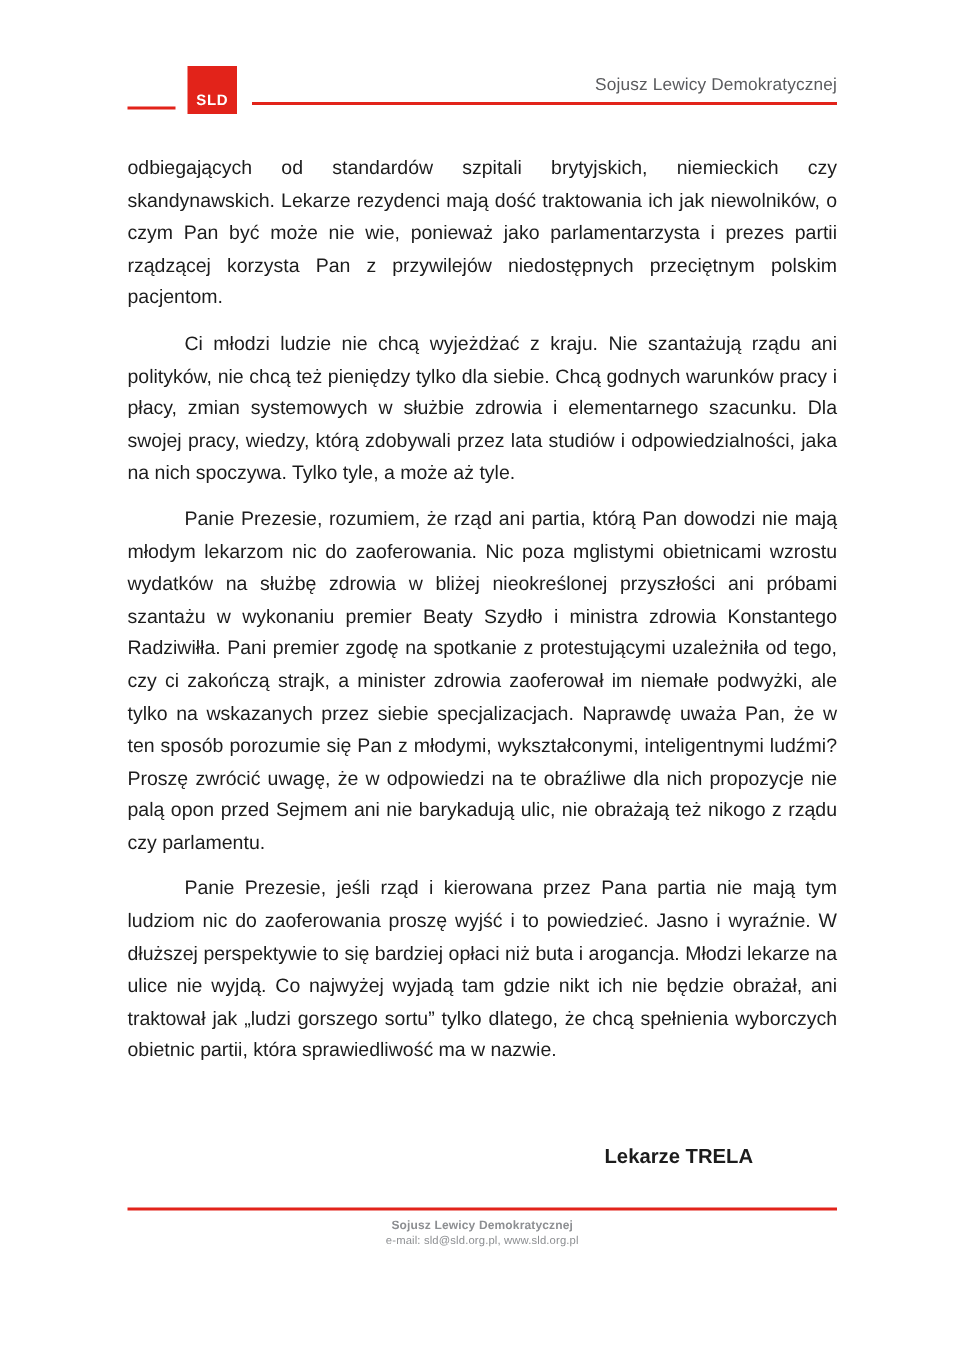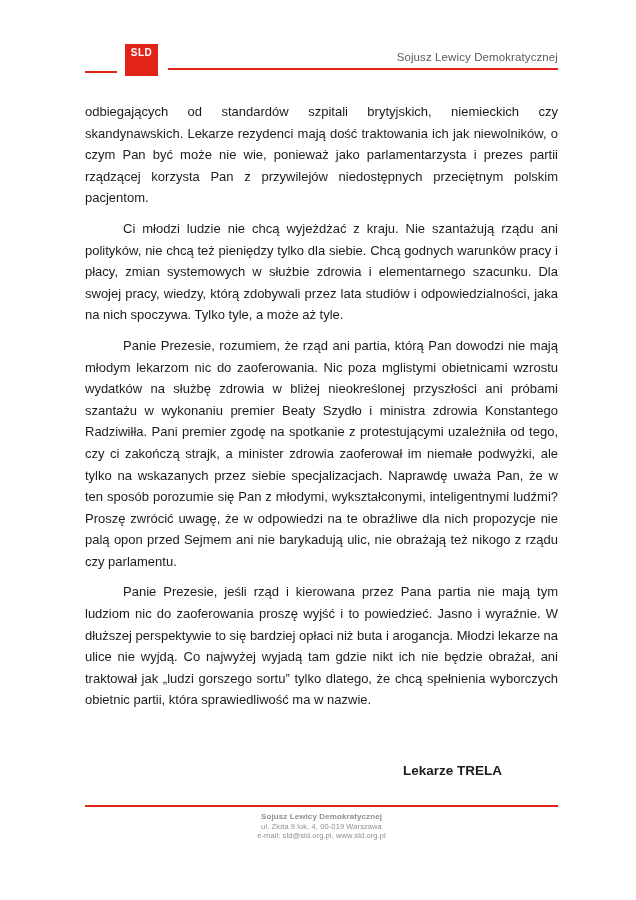--- a/index.html
+++ b/index.html
@@ -29,21 +29,21 @@
   .rule-left {
     position: absolute; left: 0; top: 27px;
     width: 32px; height: 2px;
     background: var(--brand-red);
   }
   .logo {
     position: absolute; left: 40px; top: 0;
     width: 33px; height: 32px;
     background: var(--brand-red);
     display: flex; align-items: flex-end; justify-content: center;
-    padding-bottom: 18px;
+    padding-bottom: 3px;
   }
   .logo span {
     color: #ffffff;
     font-weight: bold;
     font-size: 10px;
     letter-spacing: 0.5px;
     line-height: 1;
   }
   .hdr-right {
     position: absolute; left: 83px; right: 0; top: 0;
@@ -125,18 +125,17 @@
     <p class="indent">Ci młodzi ludzie nie chcą wyjeżdżać z kraju. Nie szantażują rządu ani polityków, nie chcą też pieniędzy tylko dla siebie. Chcą godnych warunków pracy i płacy, zmian systemowych w służbie zdrowia i elementarnego szacunku. Dla swojej pracy, wiedzy, którą zdobywali przez lata studiów i odpowiedzialności, jaka na nich spoczywa. Tylko tyle, a może aż tyle.</p>
     <p class="indent">Panie Prezesie, rozumiem, że rząd ani partia, którą Pan dowodzi nie mają młodym lekarzom nic do zaoferowania. Nic poza mglistymi obietnicami wzrostu wydatków na służbę zdrowia w bliżej nieokreślonej przyszłości ani próbami szantażu w wykonaniu premier Beaty Szydło i ministra zdrowia Konstantego Radziwiłła. Pani premier zgodę na spotkanie z protestującymi uzależniła od tego, czy ci zakończą strajk, a minister zdrowia zaoferował im niemałe podwyżki, ale tylko na wskazanych przez siebie specjalizacjach. Naprawdę uważa Pan, że w ten sposób porozumie się Pan z młodymi, wykształconymi, inteligentnymi ludźmi? Proszę zwrócić uwagę, że w odpowiedzi na te obraźliwe dla nich propozycje nie palą opon przed Sejmem ani nie barykadują ulic, nie obrażają też nikogo z rządu czy parlamentu.</p>
     <p class="indent">Panie Prezesie, jeśli rząd i kierowana przez Pana partia nie mają tym ludziom nic do zaoferowania proszę wyjść i to powiedzieć. Jasno i wyraźnie. W dłuższej perspektywie to się bardziej opłaci niż buta i arogancja. Młodzi lekarze na ulice nie wyjdą. Co najwyżej wyjadą tam gdzie nikt ich nie będzie obrażał, ani traktował jak „ludzi gorszego sortu” tylko dlatego, że chcą spełnienia wyborczych obietnic partii, która sprawiedliwość ma w nazwie.</p>
     <div class="signature">Lekarze TRELA</div>
   </main>
 
   <footer class="letter-footer">
     <div class="footer-rule"></div>
     <div class="footer-lines">
       <div class="footer-org">Sojusz Lewicy Demokratycznej</div>
-      <div>ul. Złota 9 lok. 4, 00-019 Warszawa</div>
       <div>e-mail: sld@sld.org.pl, www.sld.org.pl</div>
     </div>
   </footer>
 
 </div>
 
 </body></html>

